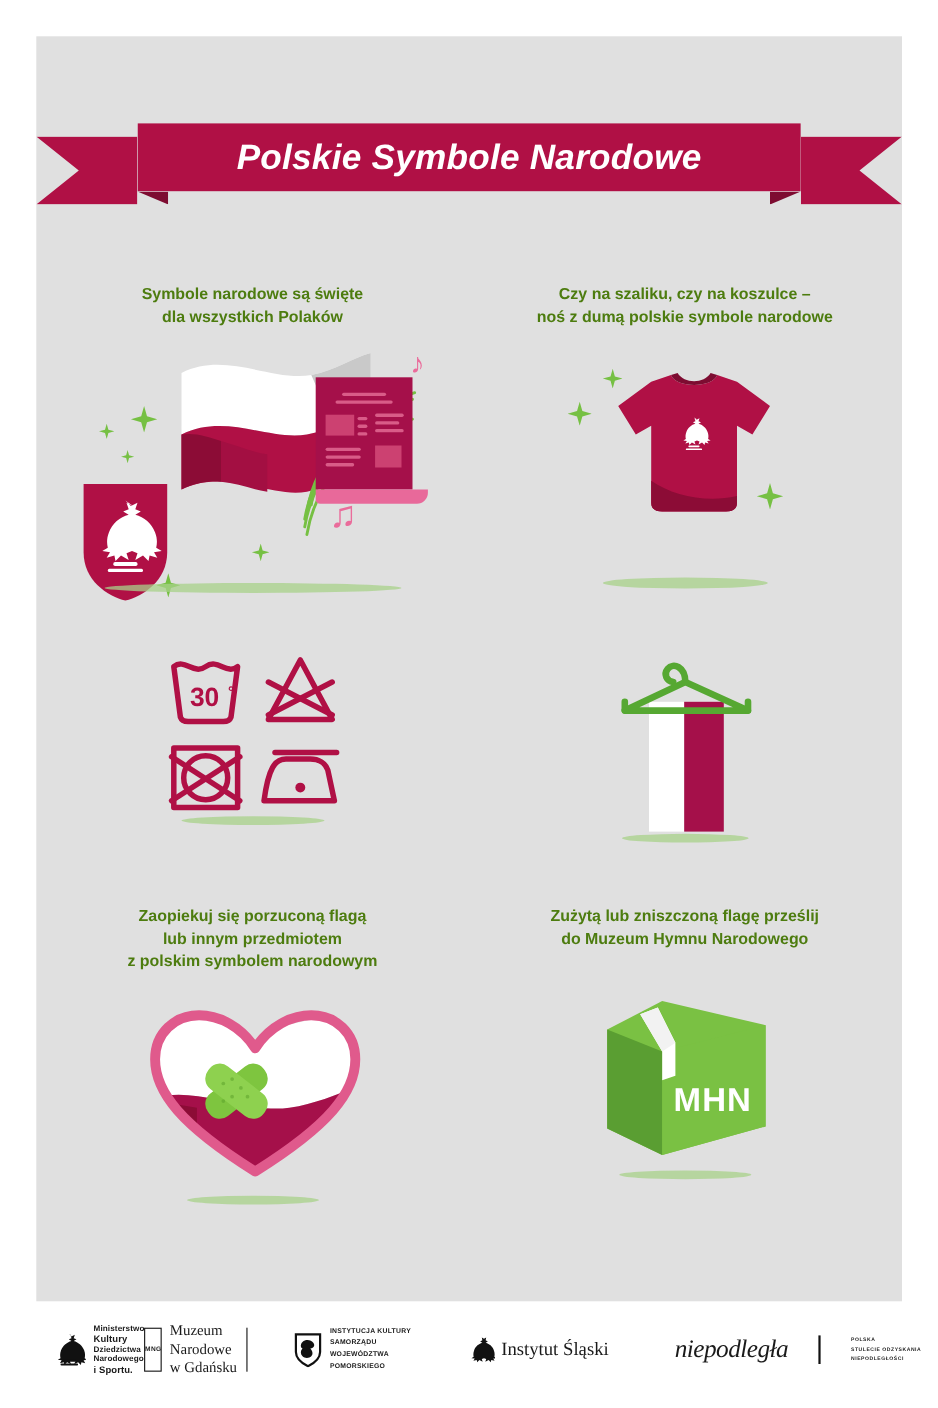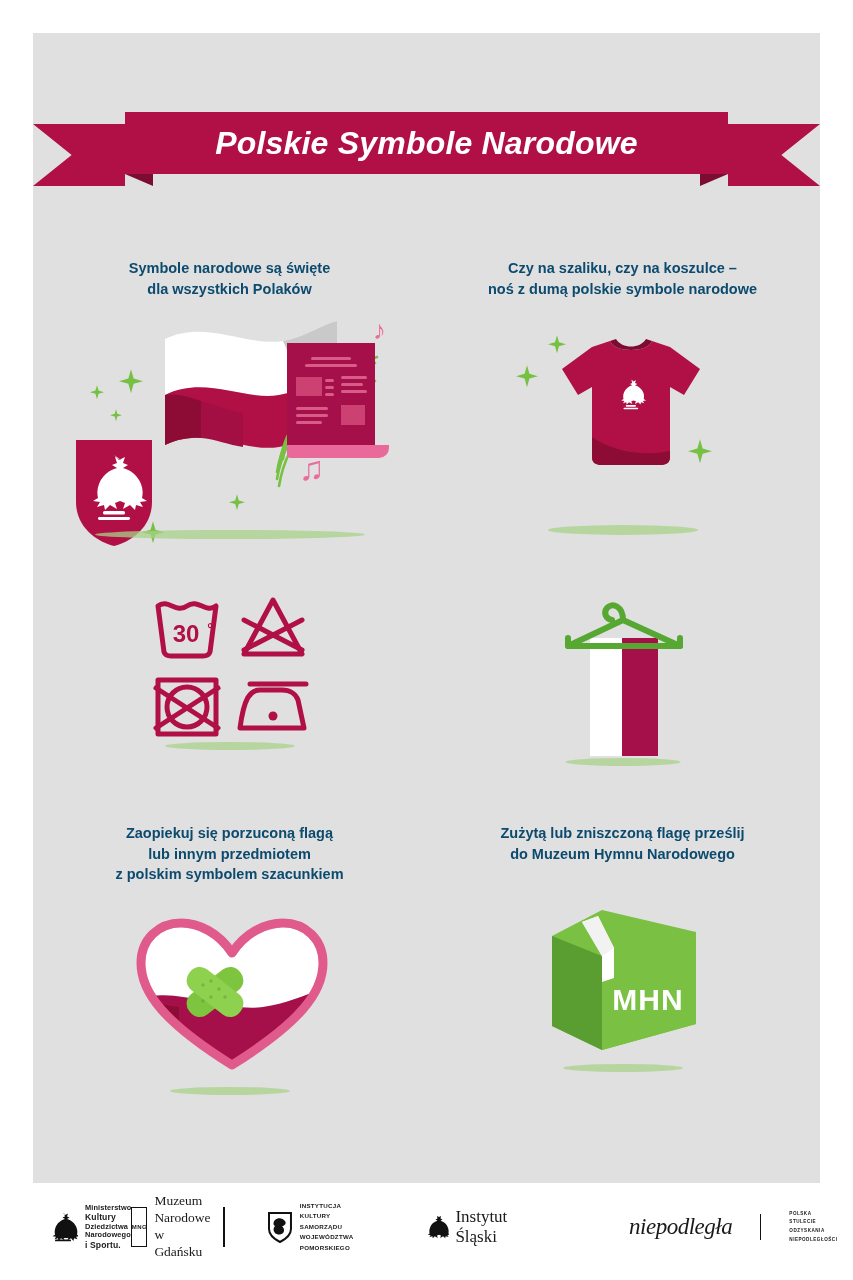--- a/index.html
+++ b/index.html
@@ -78,21 +78,21 @@
   .ribbon-fold.right { right: 92px; clip-path: polygon(0 0, 100% 0, 0 100%); }
 
   
   .cell {
     position: absolute;
     width: 393px;
     box-sizing: border-box;
     text-align: center;
   }
   .caption {
-    color: #0c4a6e;
+    color: #4d7c0f;
     font-size: 14.5px;
     font-weight: bold;
     line-height: 1.42;
     padding: 0 28px;
     box-sizing: border-box;
   }
   .art {
     position: relative;
     width: 100%;
   }
@@ -206,21 +206,21 @@
   }
   .l2 .name { font-family: "Liberation Serif", serif; font-size: 13.5px; line-height: 1.25; margin-left: 7px; }
   .l2 .rule { width: 1.4px; height: 40px; background: #111; margin-left: 8px; }
 
   .l3 { margin-left: 42px; }
   .l3 .t { font-size: 6.2px; font-weight: bold; letter-spacing: .25px; line-height: 1.7; margin-left: 7px; }
 
   .l4 { margin-left: 52px; }
   .l4 .name { font-family: "Liberation Serif", serif; font-size: 17px; margin-left: 6px; }
 
-  .l5 { margin-left: 76px; gap: 20px; }
+  .l5 { margin-left: 60px; gap: 20px; }
   .l5 .script {
     font-family: "Liberation Serif", serif;
     font-style: italic; font-size: 23px; letter-spacing: -0.5px;
   }
   .l5 .rule { width: 1.2px; height: 26px; background: #111; margin: 0 8px; }
   .l5 .t { font-size: 4.6px; font-weight: bold; letter-spacing: .5px; line-height: 1.9; }
 </style>
 </head>
 <body>
 
@@ -387,21 +387,21 @@
         </g>
       </svg>
       <div class="ground" style="bottom:22px; width:115px; height:8px;"></div>
     </div>
   </div>
 
   <div class="cell" style="left:0px; top:790px;">
     <div class="caption">
       <div>Zaopiekuj się porzuconą flagą</div>
       <div>lub innym przedmiotem</div>
-      <div>z polskim symbolem szacunkiem</div>
+      <div>z polskim symbolem narodowym</div>
     </div>
     <div class="art" style="height:230px;">
       <svg class="heart-art" style="left:92px; top:12px; width:215px; height:185px;" viewBox="0 0 215 185">
         <defs>
           <clipPath id="heartclip">
             <path d="M107 168 C40 126 16 96 16 66 C16 42 34 26 56 26
                      C74 26 94 36 107 56 C120 36 140 26 158 26
                      C180 26 198 42 198 66 C198 96 174 126 107 168 Z"></path>
           </clipPath>
         </defs>

